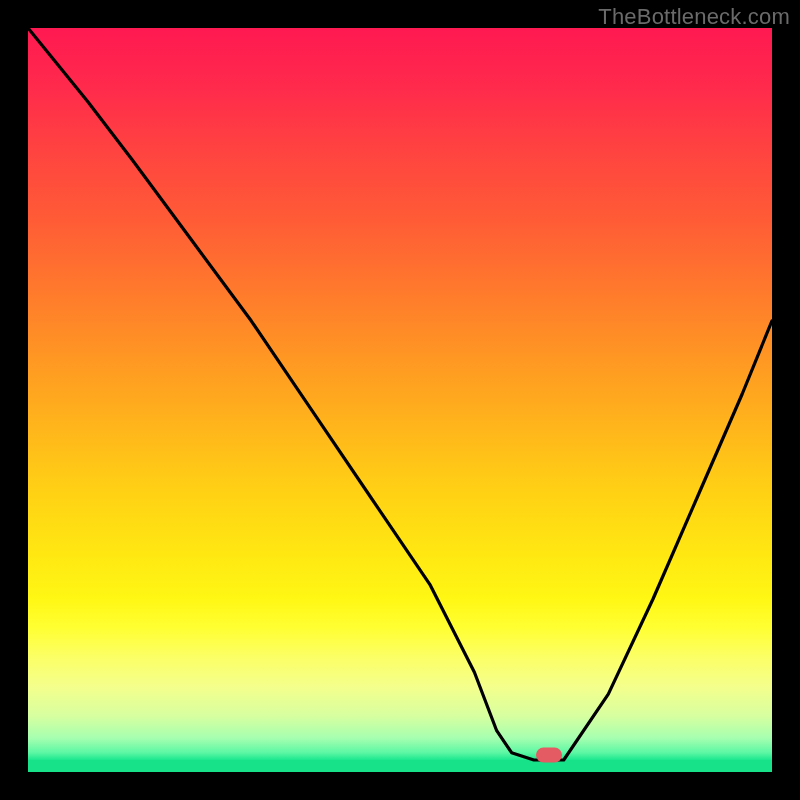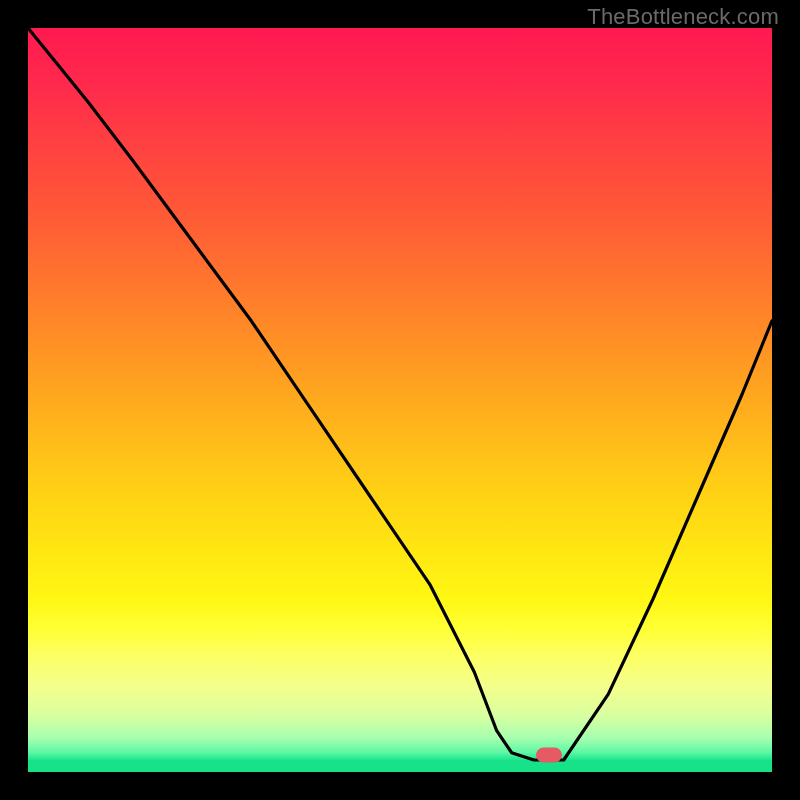--- a/index.html
+++ b/index.html
@@ -13,21 +13,21 @@
   }
   .outer {
     width: 800px;
     height: 800px;
     position: relative;
     background: #000;
   }
   .watermark {
     position: absolute;
     top: 4px;
-    right: 21px;
+    right: 10px;
     color: #6a6a6a;
     font-size: 22px;
     letter-spacing: 0.2px;
     font-weight: 500;
     z-index: 50;
   }
   .plot-frame {
     position: absolute;
     left: 28px;
     top: 28px;

